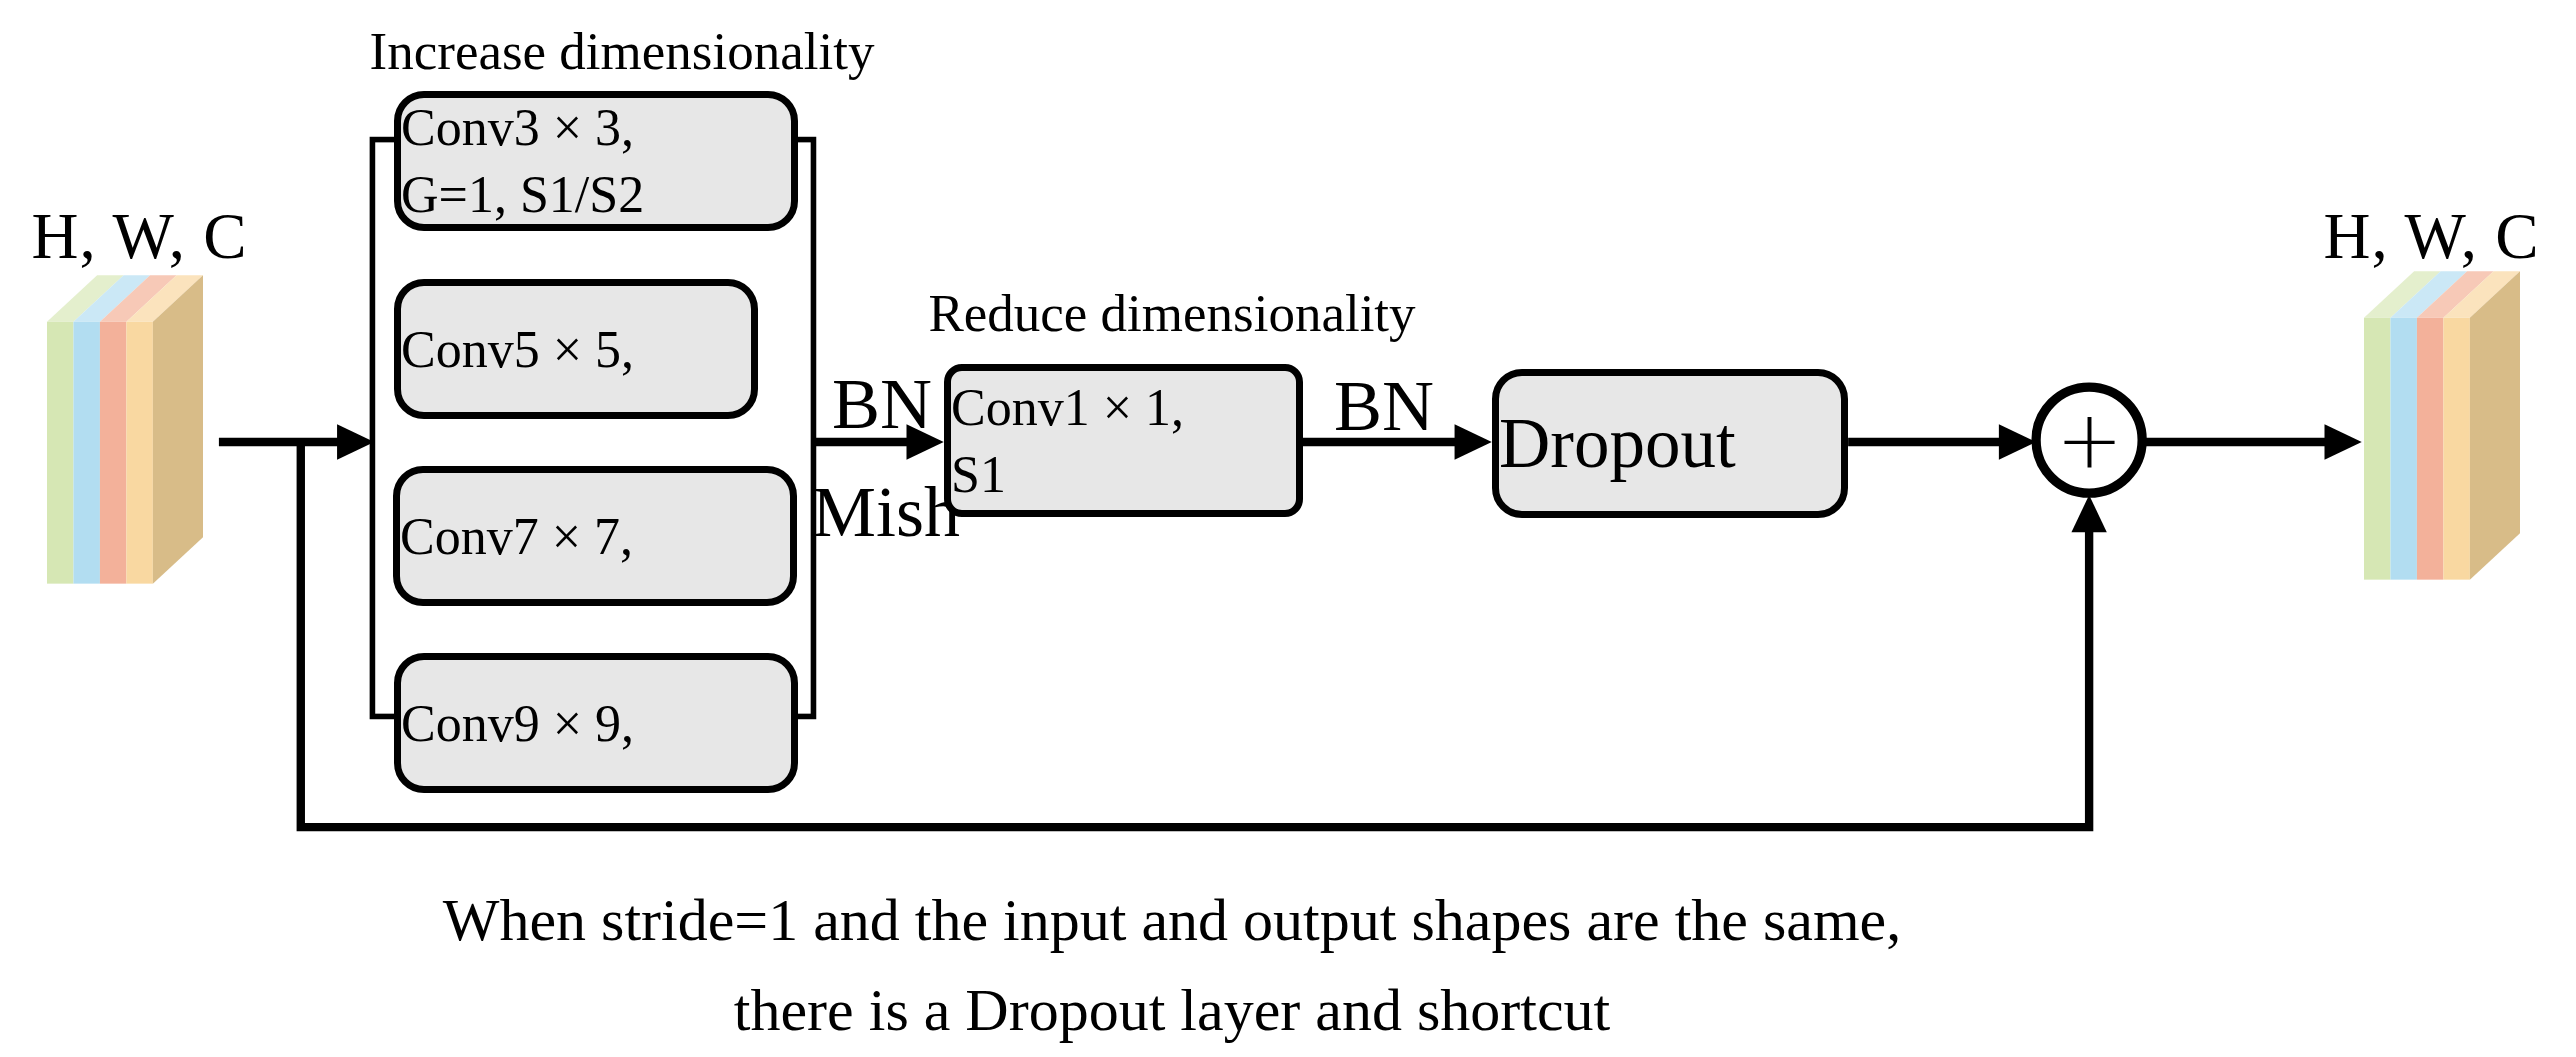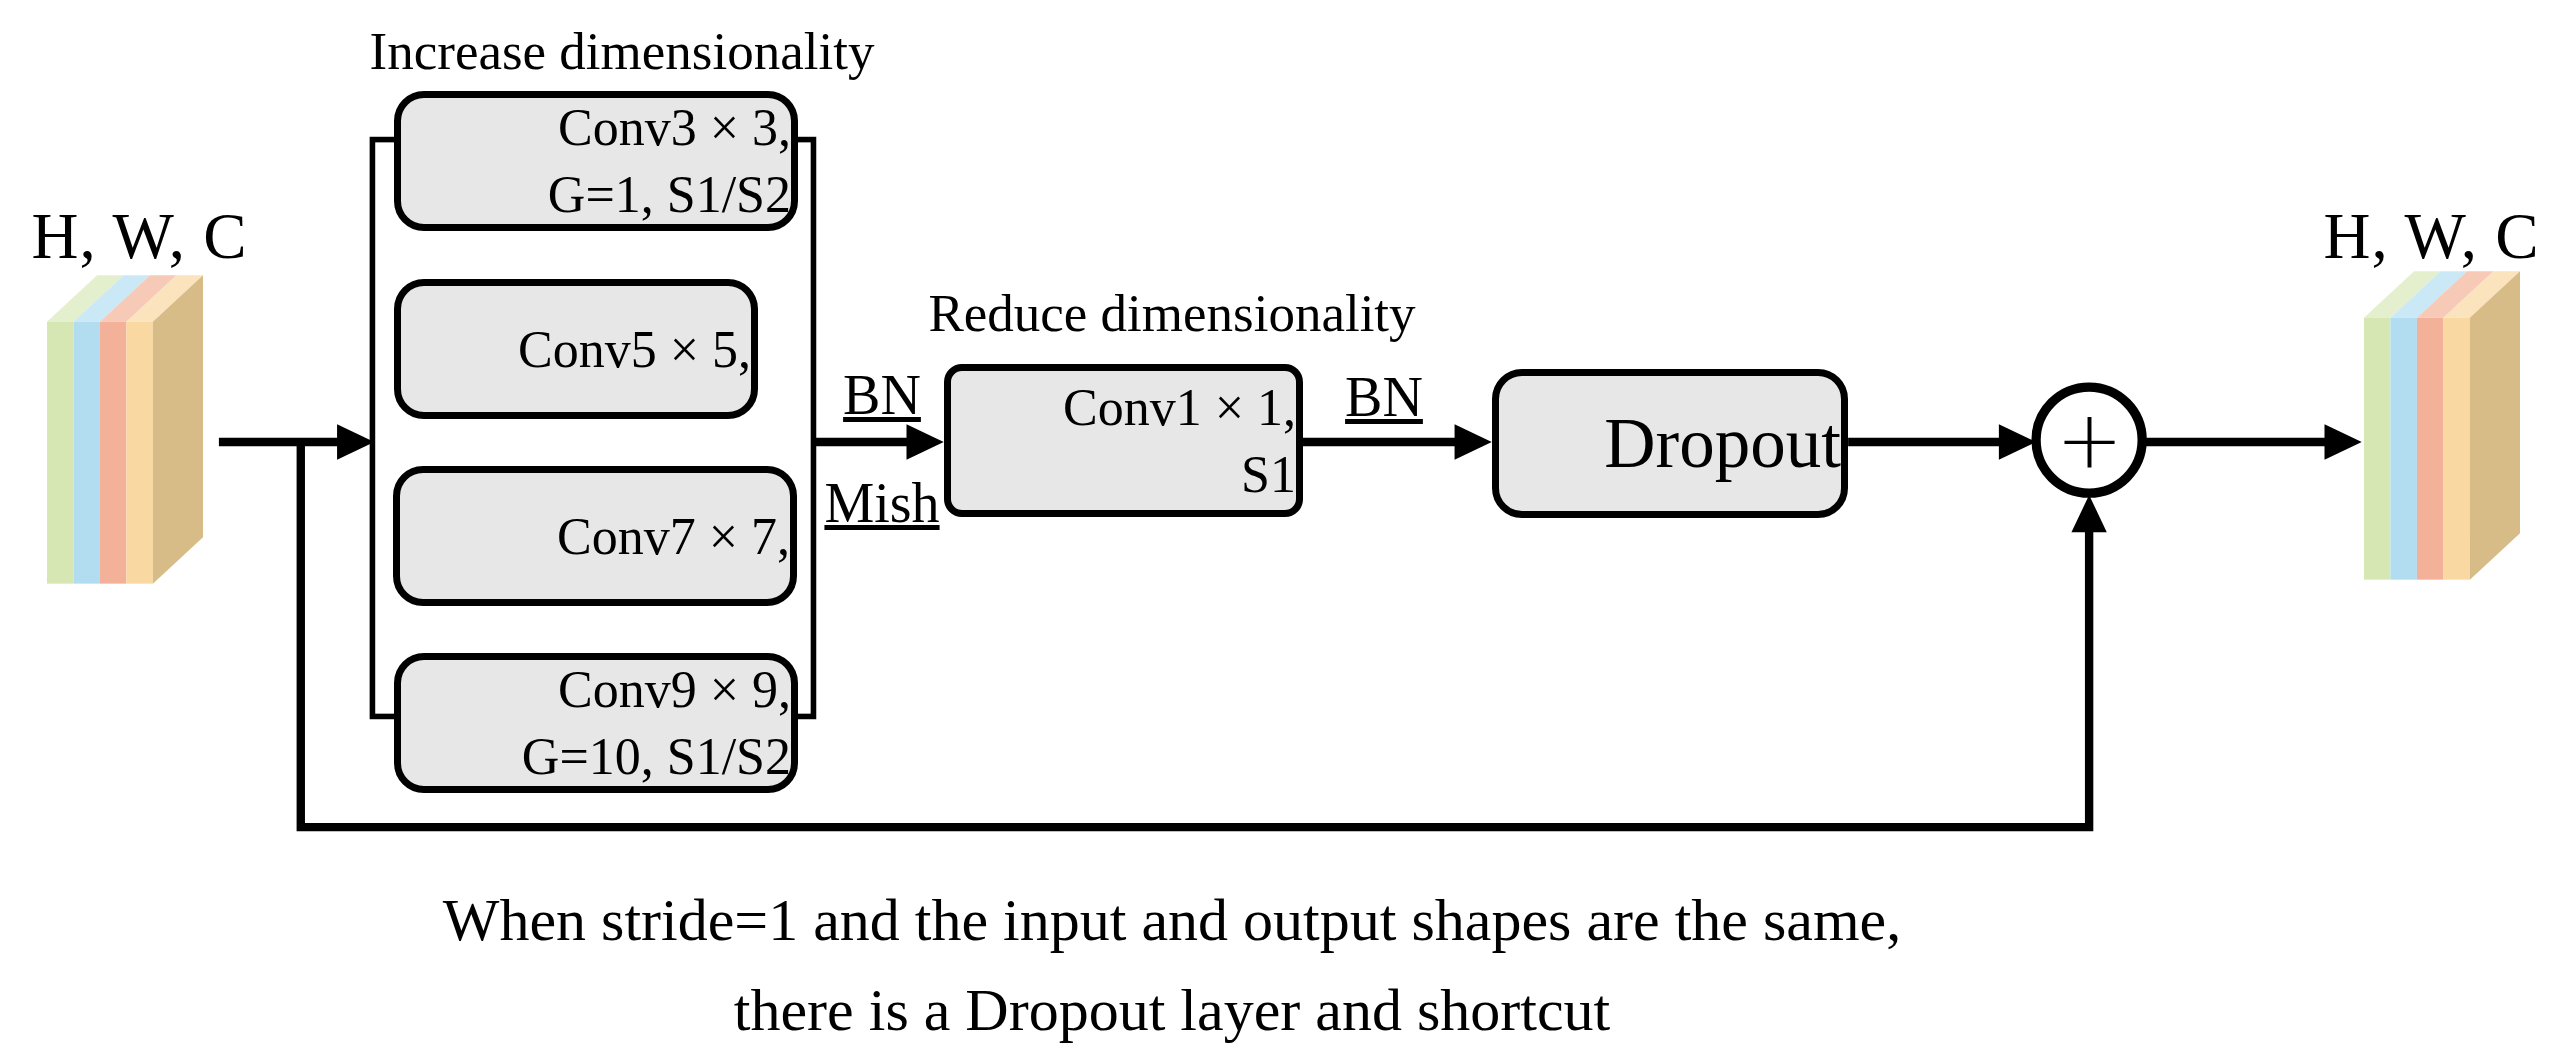--- a/index.html
+++ b/index.html
@@ -4,25 +4,25 @@
 <style>
   html,body{margin:0;padding:0;background:#fff;}
   .canvas{
     position:relative;width:2576px;height:1057px;background:#fff;overflow:hidden;
     font-family:"Liberation Serif","DejaVu Serif",serif;color:#000;
   }
   .wiring{position:absolute;left:0;top:0;}
   .lbl{position:absolute;text-align:center;white-space:nowrap;}
   .lbl-hwc{font-size:65px;letter-spacing:0.9px;}
   .lbl-section{font-size:53px;}
-  .lbl-small{font-size:56px;text-decoration:underline;}
+  .lbl-small{font-size:72px;}
   .node{
     position:absolute;background:var(--box_fill,#e7e7e7);
     border:7.4px solid var(--line,#000);border-radius:30px;
-    display:flex;flex-direction:column;align-items:flex-end;justify-content:center;
+    display:flex;flex-direction:column;align-items:flex-start;justify-content:center;
     text-align:center;box-sizing:border-box;
   }
   .node .ln{font-size:52px;line-height:67px;}
   .dropout .ln{font-size:71px;}
   .plus{
     position:absolute;font-size:80px;line-height:89px;text-align:center;
     font-family:"DejaVu Sans",sans-serif;font-weight:200;
   }
   .caption{
     position:absolute;left:311px;top:875px;width:1722px;text-align:center;
@@ -110,21 +110,20 @@
     <div class="ln">G=1, S1/S2</div>
   </div>
   <div class="node" style="left:394px;top:279px;width:364px;height:140px;">
     <div class="ln">Conv5 × 5,</div>
   </div>
   <div class="node" style="left:393px;top:466px;width:404px;height:140px;">
     <div class="ln">Conv7 × 7,</div>
   </div>
   <div class="node" style="left:394px;top:653px;width:404px;height:140px;">
     <div class="ln">Conv9 × 9,</div>
-    <div class="ln">G=10, S1/S2</div>
   </div>
 
   <div class="node" style="left:944px;top:364px;width:359px;height:153px;border-radius:18px;">
     <div class="ln">Conv1 × 1,</div>
     <div class="ln">S1</div>
   </div>
 
   <div class="node dropout" style="left:1492px;top:369px;width:356px;height:149px;">
     <div class="ln">Dropout</div>
   </div>

